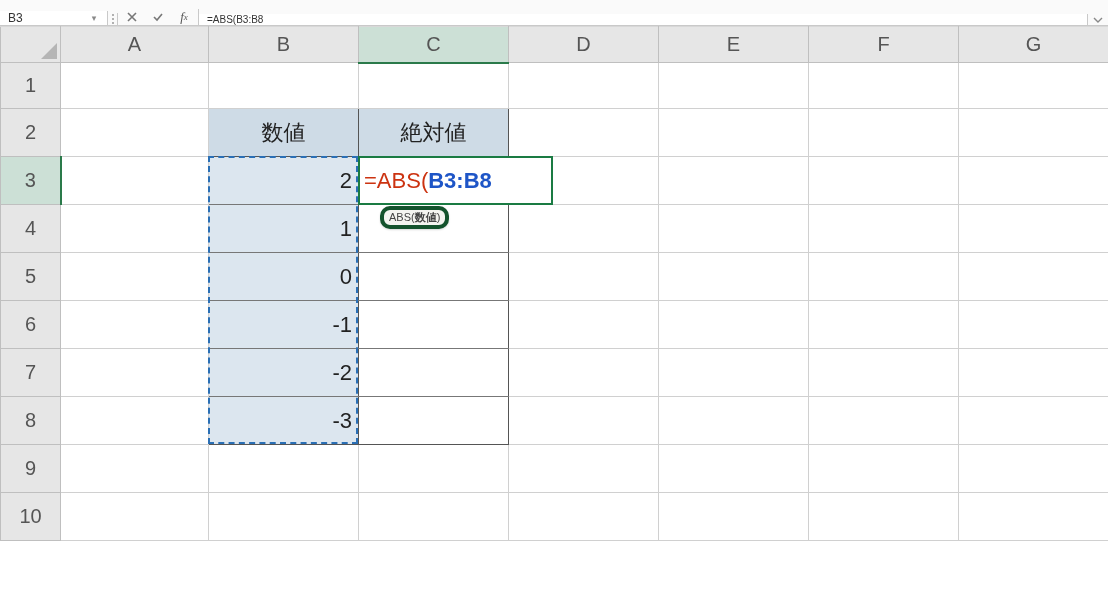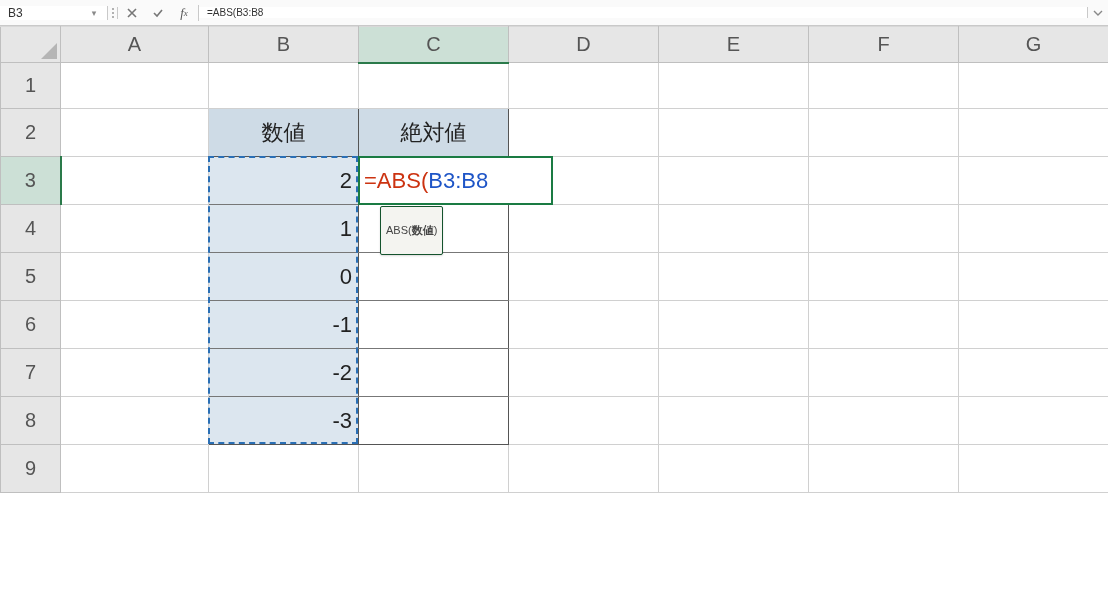--- a/index.html
+++ b/index.html
@@ -14,21 +14,21 @@
     --formula-red:#cc3311;
     --formula-blue:#1e55c7;
     --marching:#2a6fb5;
     --font: "Yu Gothic", "Meiryo", "Segoe UI", Arial, sans-serif;
   }
   *{box-sizing:border-box;}
   html,body{margin:0;padding:0;height:100%;background:#fff;font-family:var(--font);}
   body{width:1108px;height:609px;overflow:hidden;color:#333;}
 
   
-  .fbar{display:flex;align-items:center;height:26px;border-bottom:1px solid #c9c9c9;background:#fafafa;font-size:12px}
+  .fbar{display:flex;align-items:flex-end;height:26px;border-bottom:1px solid #c9c9c9;background:#fafafa;font-size:12px}
   .namebox{width:108px;display:flex;align-items:center;padding:0 8px;border-right:1px solid #c9c9c9;background:#fff}
   .namebox-text{flex:1;font-size:12px;color:#333}
   .namebox-dd{width:10px;text-align:center;color:#8a8a8a;font-size:9px}
   .fbar-sep{width:10px;display:flex;align-items:center;justify-content:center;border-right:1px solid #c9c9c9;background:#fafafa;color:#999}
   .fbar-sep svg{width:6px;height:12px}
   .fbar-btns{display:flex;align-items:center;padding:0 6px;border-right:1px solid #c9c9c9;gap:10px;color:#666}
   .fbar-btn{display:flex;align-items:center;justify-content:center;width:16px;height:16px}
   .fbar-btn svg{width:12px;height:12px}
   .fbar-fx{font-style:italic;font-family:"Times New Roman",serif;font-size:13px;color:#555}
   .fbar-formula{flex:1;display:flex;align-items:center;padding:0 8px;background:#fff;font-size:10px;border-right:1px solid #c9c9c9}
@@ -66,27 +66,27 @@
   td.tbl-b{background:var(--cell-blue)!important;border-left:1px solid #555!important;border-right:1px solid #555!important;border-bottom:1px solid #777!important}
   td.tbl-b.last{border-bottom:1px solid #555!important}
   td.tbl-c{border-right:1px solid #555!important;border-bottom:1px solid #777!important}
   td.tbl-c.last{border-bottom:1px solid #555!important}
   td.tbl-c.first{border-top:1px solid #555!important}
 
   
   td.editing{padding:0!important;text-align:left!important;overflow:visible}
   .edit-box{position:absolute;left:-1px;top:-1px;height:calc(100% + 2px);min-width:195px;border:2px solid #1a7b43;background:#fff;display:flex;align-items:center;padding:0 4px;font-size:22px;white-space:nowrap;z-index:30}
   .edit-box .f-red{color:var(--formula-red)}
-  .edit-box .f-blue{color:var(--formula-blue);font-weight:400}
+  .edit-box .f-blue{color:var(--formula-blue);font-weight:700}
 
   
   .marching{position:absolute;pointer-events:none;z-index:25;border:2px dashed var(--marching);background:transparent}
 
   
-  .fn-tip{position:absolute;z-index:40;font-size:11px;background:#f4f4f0;border:1px solid #14532d;border-radius:2px;padding:16px 5px;color:#444;white-space:nowrap;box-shadow:0 1px 2px rgba(0,0,0,.15)}
+  .fn-tip{position:absolute;z-index:40;font-size:11px;background:#f4f4f0;border:4px solid #14532d;border-radius:10px;padding:0 5px;color:#444;white-space:nowrap;box-shadow:0 1px 2px rgba(0,0,0,.15)}
   .fn-tip b{font-weight:700}
 
 </style>
 </head>
 <body>
 
 <div class="fbar">
   <div class="namebox">
     <span class="namebox-text">B3</span>
     <span class="namebox-dd">▾</span>
@@ -243,20 +243,30 @@
     <th class="rh">9</th>
     <td></td>
     <td></td>
     <td></td>
     <td></td>
     <td></td>
     <td></td>
     <td></td>
   </tr>
 
+  <tr class="data">
+    <th class="rh">10</th>
+    <td></td>
+    <td></td>
+    <td></td>
+    <td></td>
+    <td></td>
+    <td></td>
+    <td></td>
+  </tr>
 </tbody>
     </table>
 
 <div class="marching" style="left:208px;top:130px;width:150px;height:288px"></div>
 
 <div class="fn-tip" style="left:380px;top:180px">
   <span>ABS</span>(<b>数値</b>)
 </div>
 
 </div>

